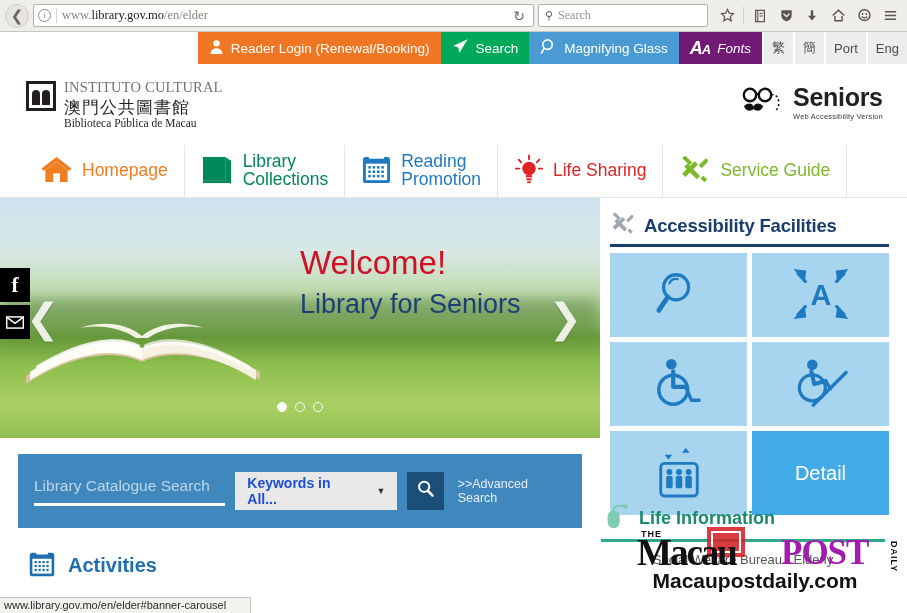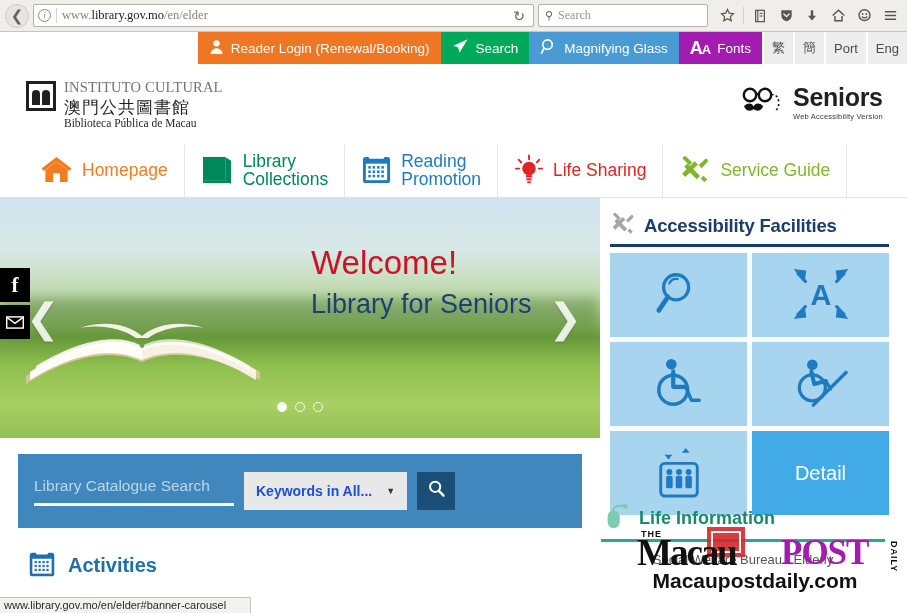--- a/index.html
+++ b/index.html
@@ -61,21 +61,21 @@
     height:32px; display:flex; justify-content:flex-end; background:#fff;
     align-items:stretch;
   }
   .tb-btn{
     display:flex;align-items:center;gap:7px;padding:0 11px;
     color:#fff; font-size:13.5px; white-space:nowrap;
   }
   .tb-btn.orange{background:#ef7622;}
   .tb-btn.green{background:#00a859;}
   .tb-btn.blue{background:#4a9ad4;}
-  .tb-btn.blue2{background:#a21caf;}
+  .tb-btn.blue2{background:#701a75;font-style:italic;}
   .tb-lang{
     display:flex;align-items:center;justify-content:center;
     background:#ededed; color:#4c4c4c; font-size:13px;
     min-width:31px; padding:0 8px; border-left:2px solid #fff;
   }
   .aa{ font-size:18px; font-weight:bold; letter-spacing:-1px; color:#fff;}
   .aa small{font-size:13px;}
 
   
   .logo-header{
@@ -138,21 +138,21 @@
   }
   .car-blurbar{
     position:absolute;left:0;right:0;top:42%;height:22%;
     background:linear-gradient(to bottom,rgba(60,110,40,.55),rgba(120,165,60,.15));
     filter:blur(7px);
   }
   .book{
     position:absolute; left:18px; top:82px; width:250px; height:120px;
   }
   .book svg{ width:100%; height:100%;}
-  .car-text{ position:absolute; left:311px; top:48px; z-index:4;}
+  .car-text{ position:absolute; left:300px; top:48px; z-index:4;}
   .car-title{ font-size:33px; color:#cf1126; font-weight:normal; line-height:1.05;}
   .car-sub{ font-size:27px; color:#1c3f76; margin-top:9px; line-height:1.05;}
   .car-arrow{
     position:absolute; top:50%; transform:translateY(-50%);
     font-size:40px; color:#ffffff; opacity:.85; z-index:6; user-select:none;
     text-shadow:0 1px 2px rgba(0,0,0,.25);
   }
   .car-arrow.left{left:26px;}
   .car-arrow.right{right:18px;}
   .car-dots{position:absolute; left:50%; transform:translateX(-50%); bottom:26px; display:flex; gap:8px; z-index:6;}
@@ -499,20 +499,21 @@
         <span class="kw-caret">▼</span>
       </div>
       <div class="search-go">
         <span>
           <svg width="19" height="19" viewBox="0 0 20 20">
               <circle cx="8.6" cy="8.2" r="5.4" fill="none" stroke="#fff" stroke-width="2.1"></circle>
               <line x1="12.6" y1="12.4" x2="17.4" y2="17.4" stroke="#fff" stroke-width="2.6" stroke-linecap="round"></line>
             </svg>
         </span>
       </div>
+      <div class="adv">&gt;&gt;Advanced Search</div>
     </div>
 
     <div class="activities">
       <span>
         <svg width="28" height="28" viewBox="0 0 32 32">
             <rect x="2" y="3" width="28" height="27" rx="3" fill="#1f6fae"></rect>
             <rect x="5" y="10" width="22" height="17" fill="#fff"></rect>
             <rect x="9" y="1" width="14" height="4" rx="1.5" fill="#fff"></rect>
             <g fill="#1f6fae">
               <rect x="7.5" y="12.5" width="2.6" height="2.6"></rect>

